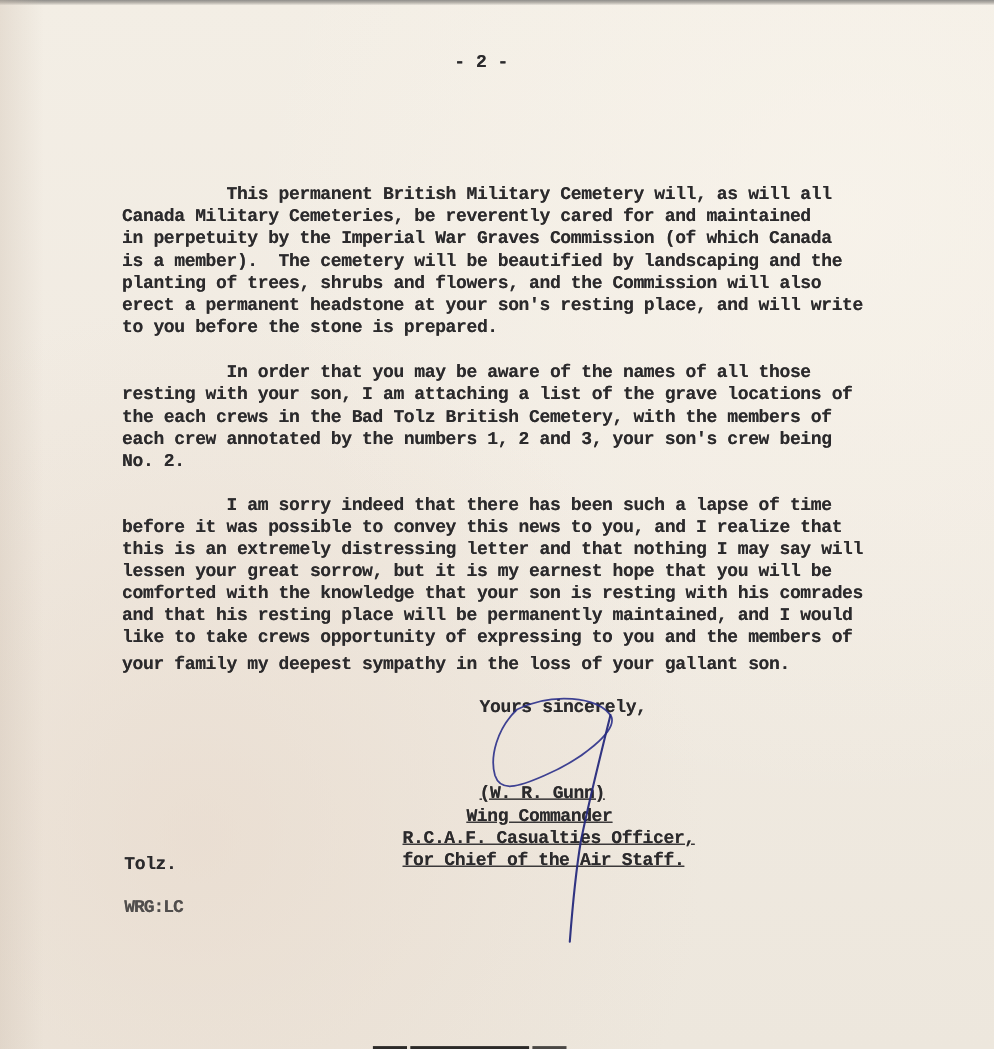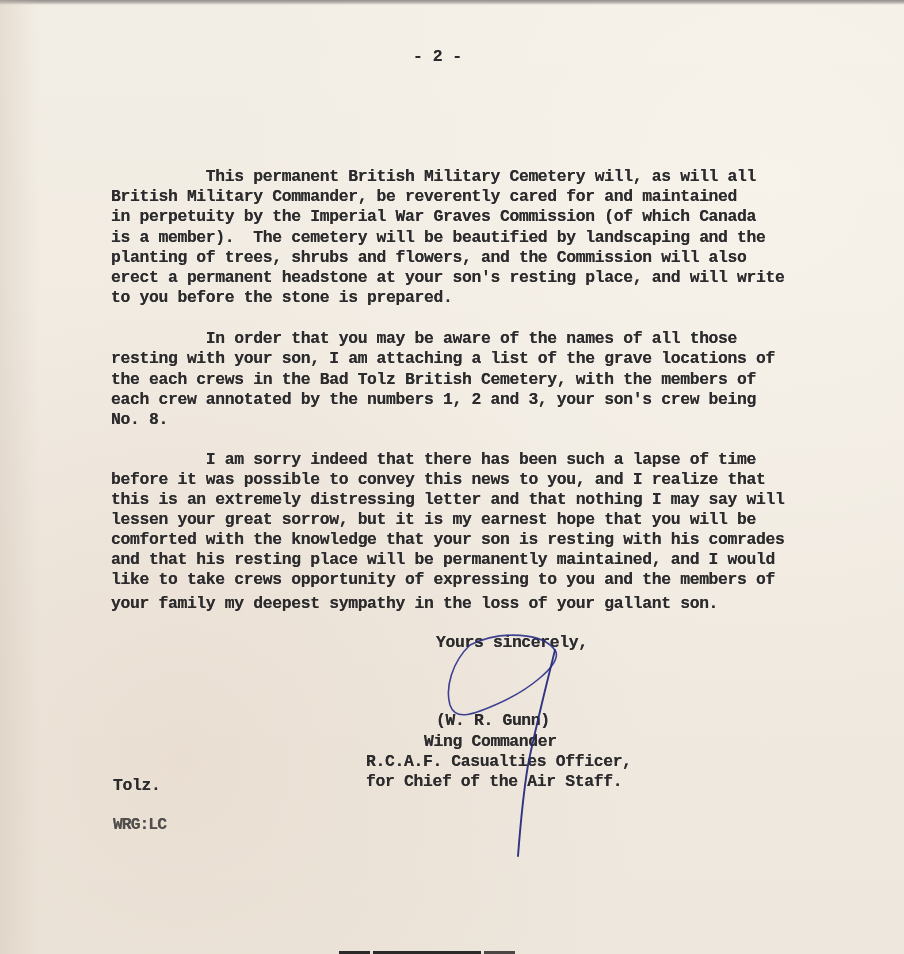--- a/index.html
+++ b/index.html
@@ -43,21 +43,21 @@
       margin: 0;
       text-shadow: 0 0 0.6px rgba(40,38,40,0.7);
     }
     .page-number {
       left: 413px;
       top: 47px;
       letter-spacing: 0px;
     }
     .body-line { left: 111px; }
     .closing { left: 436px; top: 633px; text-align: right; }
-    .sig-block .typed { position: absolute; }
+    .sig-block .typed { position: absolute; text-decoration: underline; }
     .signature {
       position: absolute;
       left: 0; top: 0;
       width: 904px; height: 954px;
       pointer-events: none;
     }
     .bottom-bars {
       position: absolute;
       top: 951px;
       left: 339px;
@@ -75,34 +75,34 @@
 <body>
 
 <div class="page">
   <div class="top-shadow"></div>
   <div class="left-shade"></div>
 
   <p class="typed page-number">- 2 -</p>
 
   <div>
     <p class="typed body-line" style="top:167px">          This permanent British Military Cemetery will, as will all</p>
-    <p class="typed body-line" style="top:187px">British Military Commander, be reverently cared for and maintained</p>
+    <p class="typed body-line" style="top:187px">Canada Military Cemeteries, be reverently cared for and maintained</p>
     <p class="typed body-line" style="top:207px">in perpetuity by the Imperial War Graves Commission (of which Canada</p>
     <p class="typed body-line" style="top:228px">is a member).  The cemetery will be beautified by landscaping and the</p>
     <p class="typed body-line" style="top:248px">planting of trees, shrubs and flowers, and the Commission will also</p>
     <p class="typed body-line" style="top:268px">erect a permanent headstone at your son's resting place, and will write</p>
     <p class="typed body-line" style="top:288px">to you before the stone is prepared.</p>
   </div>
 
   <div>
     <p class="typed body-line" style="top:329px">          In order that you may be aware of the names of all those</p>
     <p class="typed body-line" style="top:349px">resting with your son, I am attaching a list of the grave locations of</p>
     <p class="typed body-line" style="top:370px">the each crews in the Bad Tolz British Cemetery, with the members of</p>
     <p class="typed body-line" style="top:390px">each crew annotated by the numbers 1, 2 and 3, your son's crew being</p>
-    <p class="typed body-line" style="top:410px">No. 8.</p>
+    <p class="typed body-line" style="top:410px">No. 2.</p>
   </div>
 
   <div>
     <p class="typed body-line" style="top:450px">          I am sorry indeed that there has been such a lapse of time</p>
     <p class="typed body-line" style="top:470px">before it was possible to convey this news to you, and I realize that</p>
     <p class="typed body-line" style="top:490px">this is an extremely distressing letter and that nothing I may say will</p>
     <p class="typed body-line" style="top:510px">lessen your great sorrow, but it is my earnest hope that you will be</p>
     <p class="typed body-line" style="top:530px">comforted with the knowledge that your son is resting with his comrades</p>
     <p class="typed body-line" style="top:550px">and that his resting place will be permanently maintained, and I would</p>
     <p class="typed body-line" style="top:570px">like to take crews opportunity of expressing to you and the members of</p>

